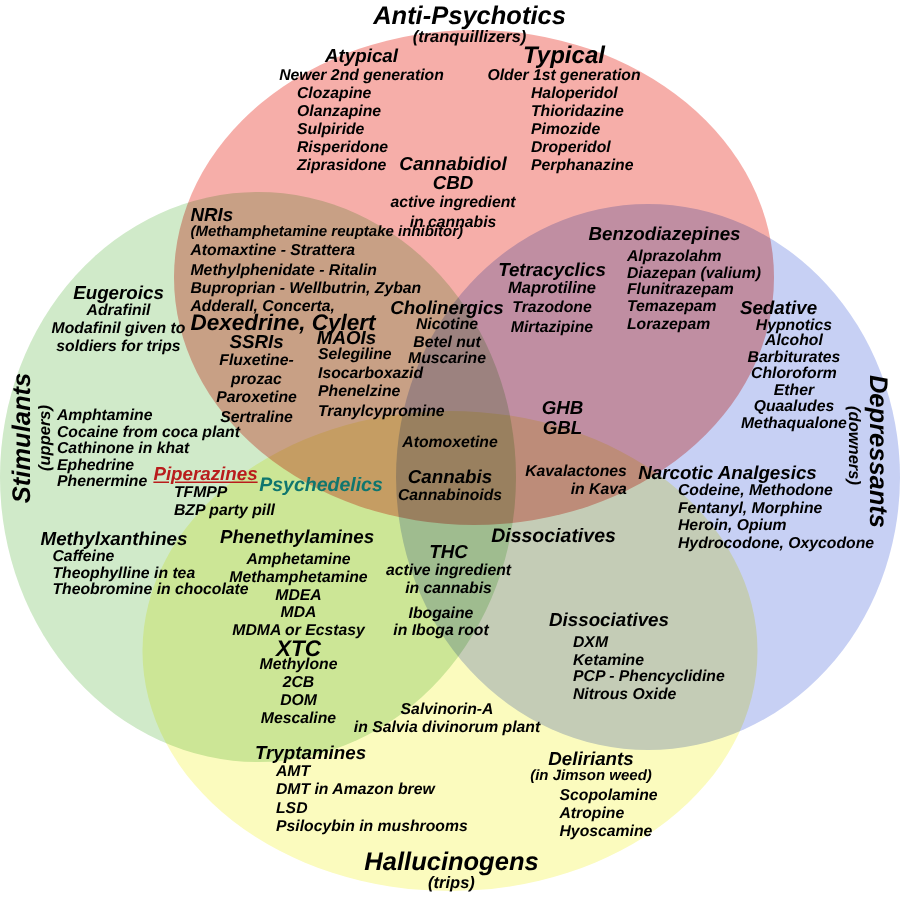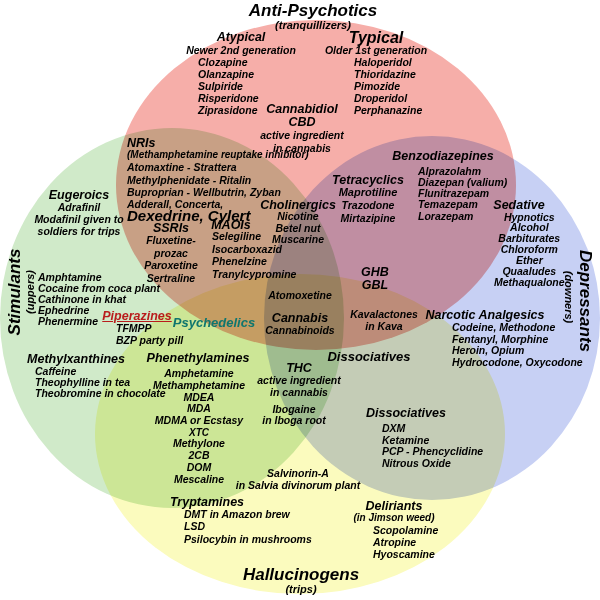--- a/index.html
+++ b/index.html
@@ -146,21 +146,21 @@
       </div>
       <div class="blk ac" style="left: 300px; top: 289.5px; color: rgb(0, 0, 0); transform: translateX(-50%);">
         <div style="font-size: 10.5px; line-height: 11px;">Atomoxetine</div>
       </div>
       <div class="blk ac" style="left: 375px; top: 266px; color: rgb(0, 0, 0); transform: translateX(-50%);">
         <div style="font-size: 12.5px; line-height: 12.8px;">GHB</div>
         <div style="font-size: 12.5px; line-height: 12.8px;">GBL</div>
       </div>
       <div class="blk ac" style="left: 384px; top: 309px; color: rgb(0, 0, 0); transform: translateX(-50%);">
         <div style="font-size: 10.5px; line-height: 11.6px;">Kavalactones</div>
-        <div style="font-size: 10.5px; line-height: 11.6px;">in Kava</div>
+        <div style="font-size: 10.5px; line-height: 11.6px; text-align: right;">in Kava</div>
       </div>
       <div class="blk ac" style="left: 300px; top: 311.5px; color: rgb(0, 0, 0); transform: translateX(-50%);">
         <div style="font-size: 12.5px; line-height: 12.4px;">Cannabis</div>
         <div style="font-size: 10.5px; line-height: 12.4px;">Cannabinoids</div>
       </div>
       <div class="blk ac" style="left: 485px; top: 308.5px; color: rgb(0, 0, 0); transform: translateX(-50%);">
         <div style="font-size: 12.5px; line-height: 13px;">Narcotic Analgesics</div>
       </div>
       <div class="blk al" style="left: 452px; top: 322.3px; color: rgb(0, 0, 0);">
         <div style="font-size: 10.5px; line-height: 11.4px;">Codeine, Methodone</div>
@@ -199,20 +199,21 @@
       </div>
       <div class="blk al" style="left: 373px; top: 524px; color: rgb(0, 0, 0);">
         <div style="font-size: 10.5px; line-height: 12px;">Scopolamine</div>
         <div style="font-size: 10.5px; line-height: 12px;">Atropine</div>
         <div style="font-size: 10.5px; line-height: 12px;">Hyoscamine</div>
       </div>
       <div class="blk ac" style="left: 207px; top: 495.5px; color: rgb(0, 0, 0); transform: translateX(-50%);">
         <div style="font-size: 12.5px; line-height: 13px;">Tryptamines</div>
       </div>
       <div class="blk al" style="left: 184px; top: 508px; color: rgb(0, 0, 0);">
+        <div style="font-size: 10.5px; line-height: 12.3px;">AMT</div>
         <div style="font-size: 10.5px; line-height: 12.3px;">DMT in Amazon brew</div>
         <div style="font-size: 10.5px; line-height: 12.3px;">LSD</div>
         <div style="font-size: 10.5px; line-height: 12.3px;">Psilocybin in mushrooms</div>
       </div>
       <div class="blk al" style="left: 38px; top: 271.5px; color: rgb(0, 0, 0);">
         <div style="font-size: 10.5px; line-height: 11px;">Amphtamine</div>
         <div style="font-size: 10.5px; line-height: 11px;">Cocaine from coca plant</div>
         <div style="font-size: 10.5px; line-height: 11px;">Cathinone in khat</div>
         <div style="font-size: 10.5px; line-height: 11px;">Ephedrine</div>
         <div style="font-size: 10.5px; line-height: 11px;">Phenermine</div>
@@ -234,20 +235,20 @@
       </div>
       <div class="blk ac" style="left: 198px; top: 351.5px; color: rgb(0, 0, 0); transform: translateX(-50%);">
         <div style="font-size: 12.5px; line-height: 13px;">Phenethylamines</div>
       </div>
       <div class="blk ac" style="left: 199px; top: 368.2px; color: rgb(0, 0, 0); transform: translateX(-50%);">
         <div style="font-size: 10.5px; line-height: 11.7px;">Amphetamine</div>
         <div style="font-size: 10.5px; line-height: 11.7px;">Methamphetamine</div>
         <div style="font-size: 10.5px; line-height: 11.7px;">MDEA</div>
         <div style="font-size: 10.5px; line-height: 11.7px;">MDA</div>
         <div style="font-size: 10.5px; line-height: 11.7px;">MDMA or Ecstasy</div>
-        <div style="font-size: 10px; line-height: 11.7px;">XTC</div>
+        <div style="font-size: 15px; line-height: 11.7px;">XTC</div>
         <div style="font-size: 10.5px; line-height: 11.7px;">Methylone</div>
         <div style="font-size: 10.5px; line-height: 11.7px;">2CB</div>
         <div style="font-size: 10.5px; line-height: 11.7px;">DOM</div>
         <div style="font-size: 10.5px; line-height: 11.7px;">Mescaline</div>
       </div>
     </div>
 </div>
 
 </body></html>

